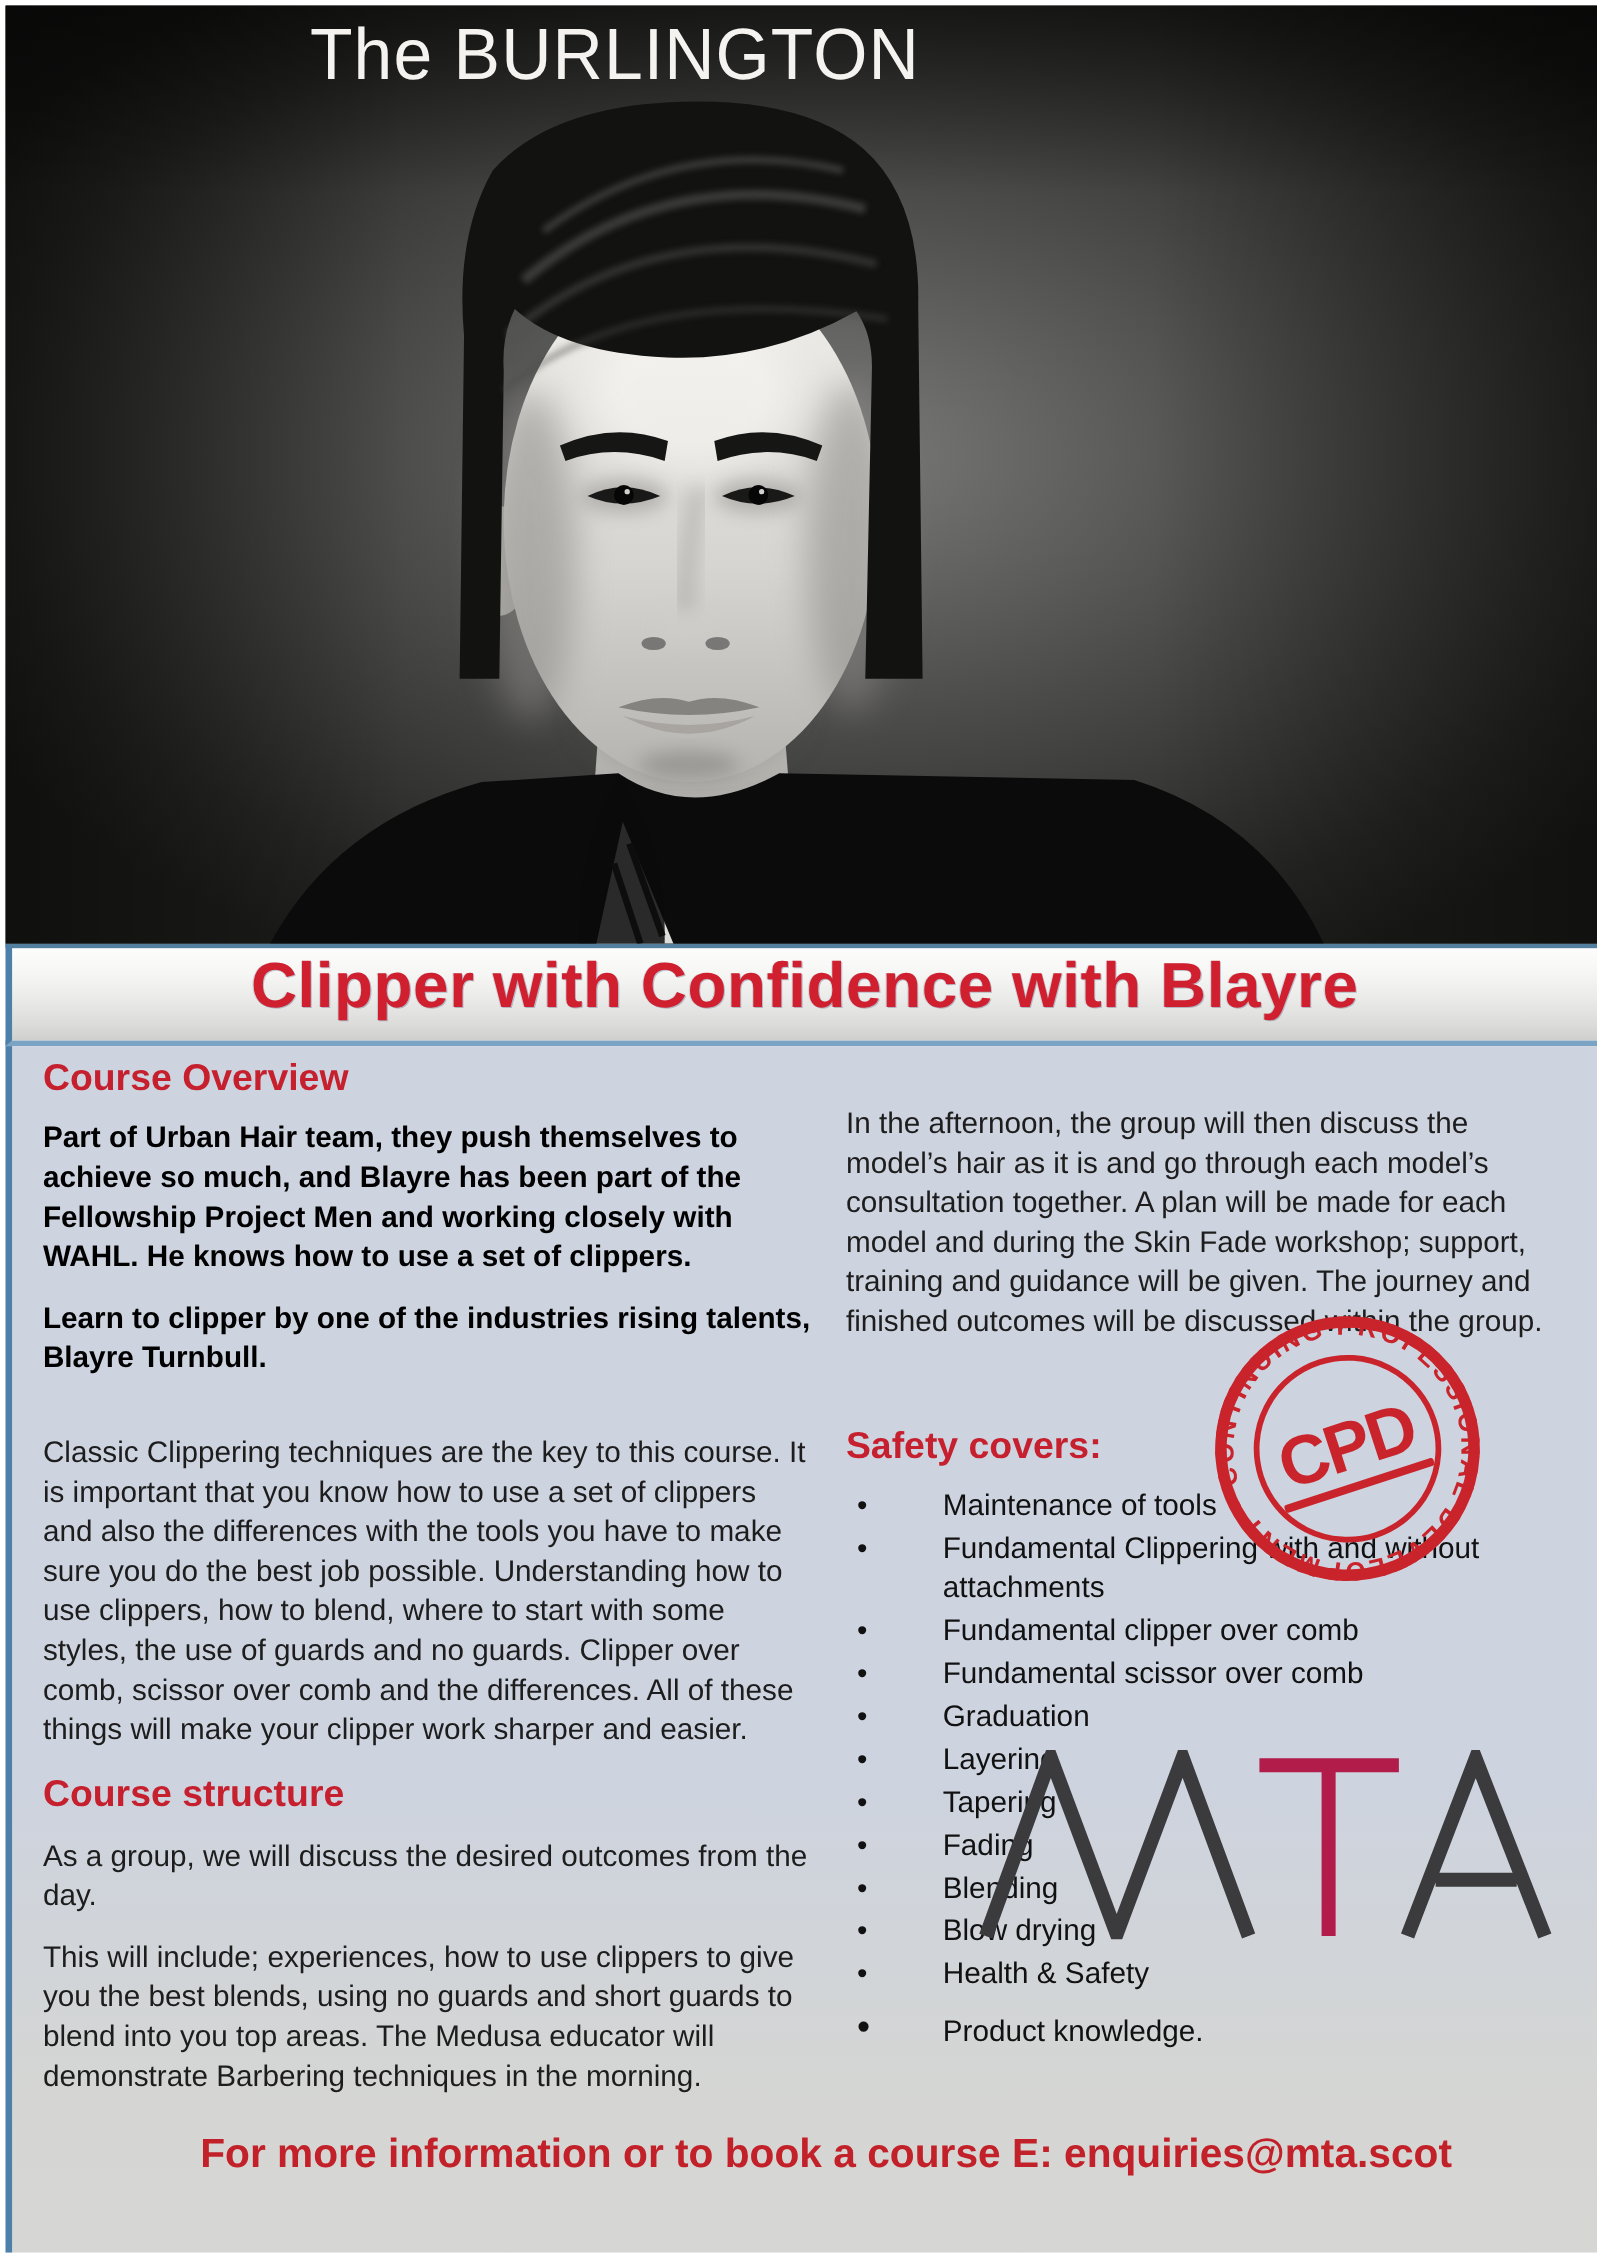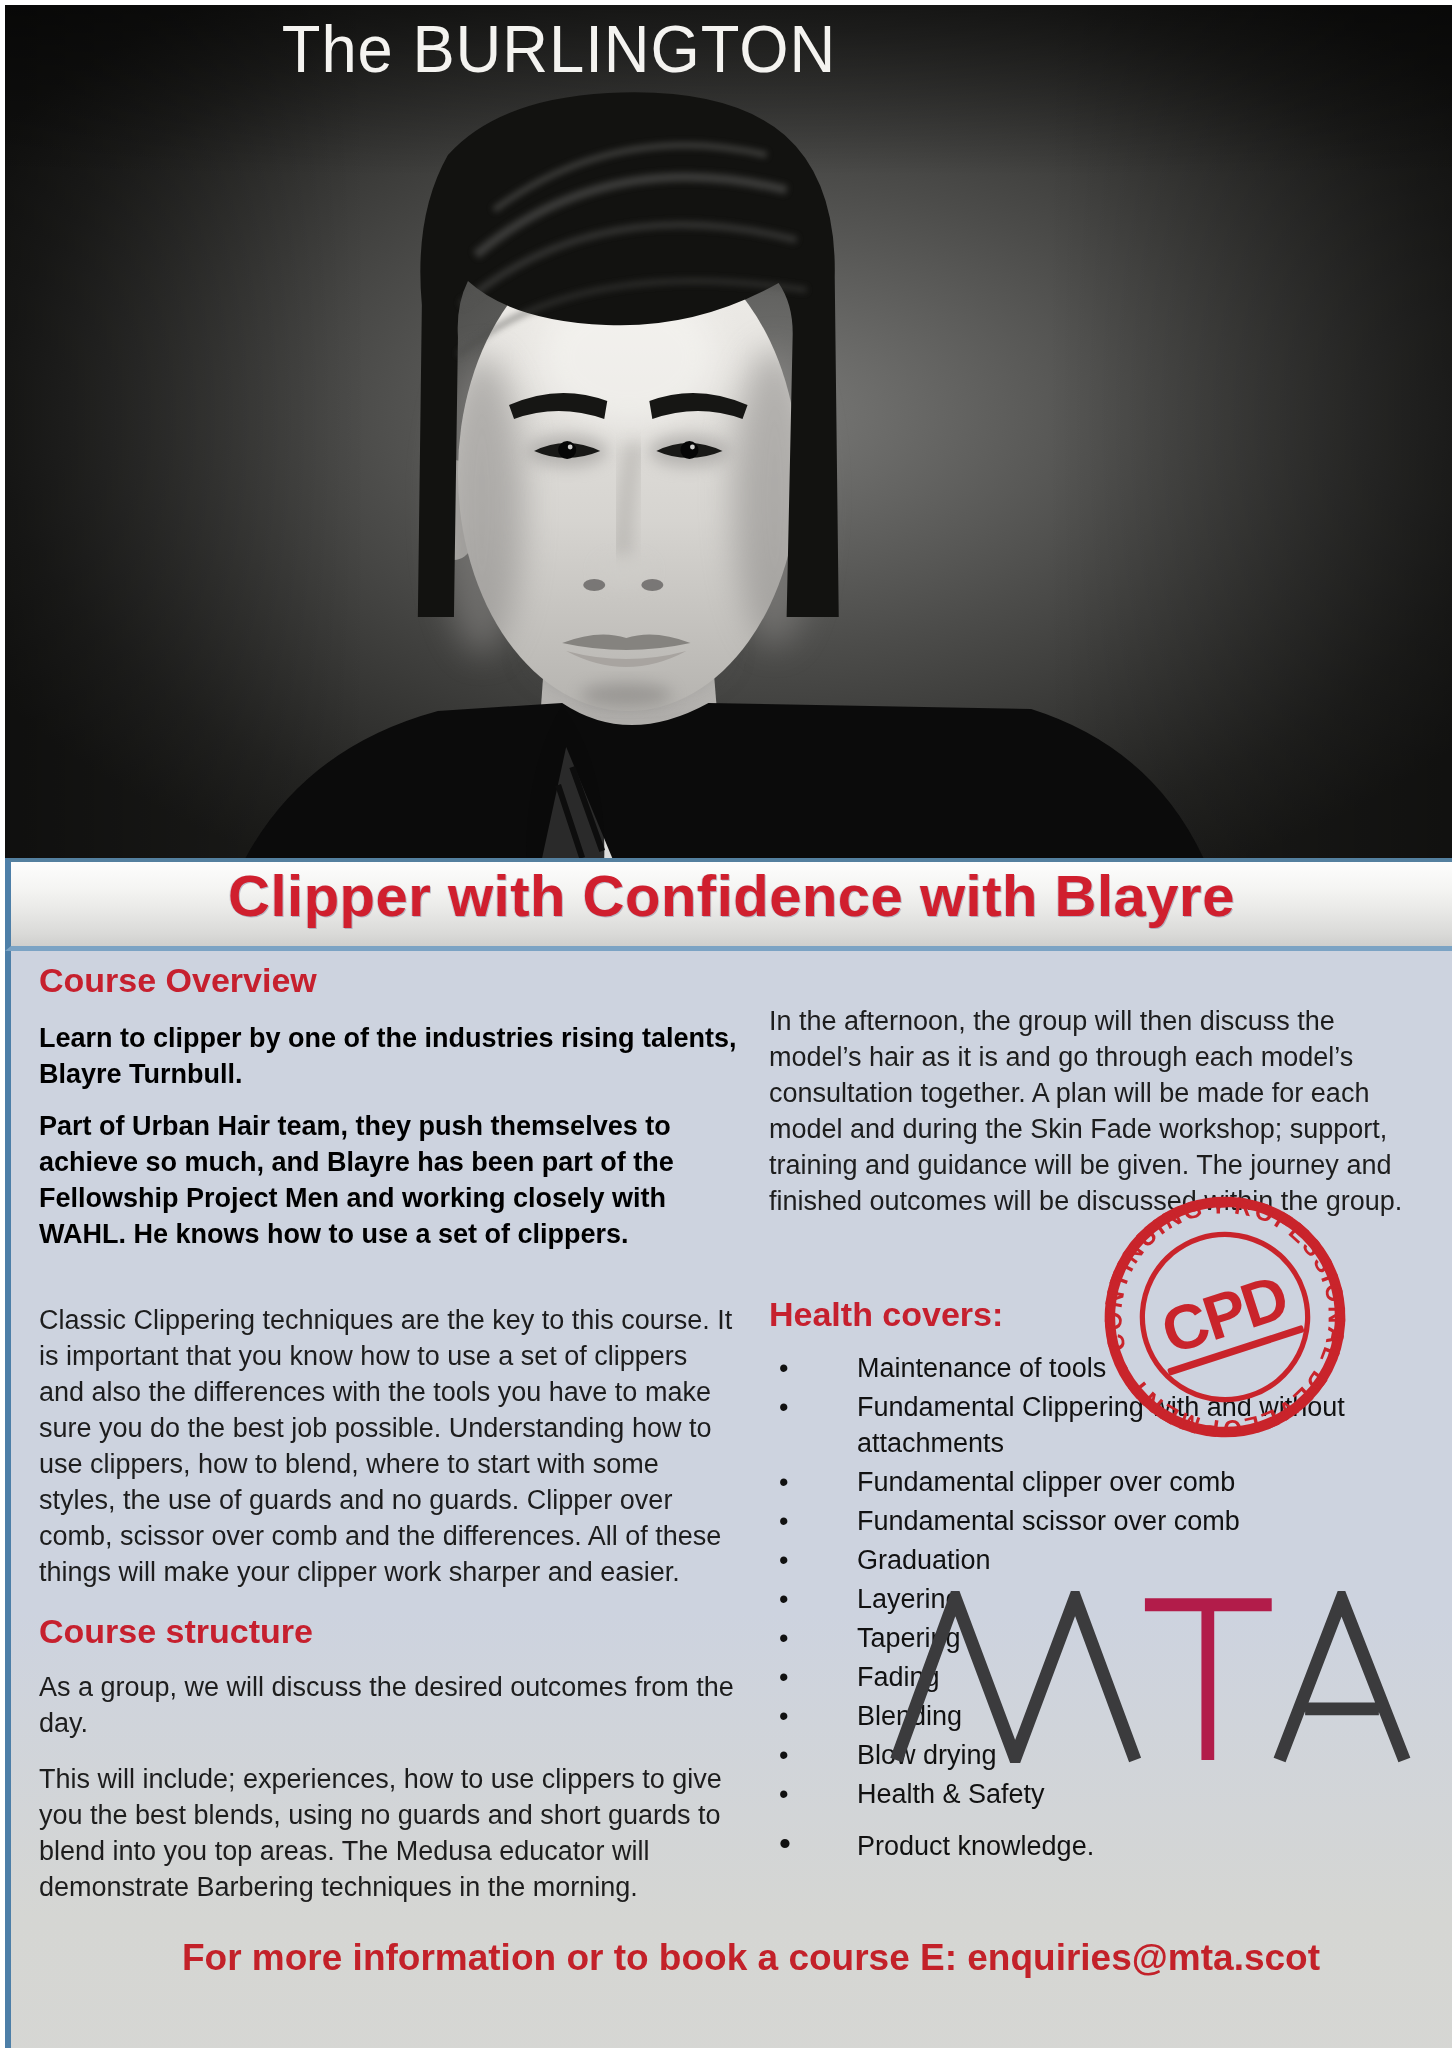--- a/index.html
+++ b/index.html
@@ -147,31 +147,31 @@
   </div>
 
   <div class="banner">
     <div class="banner-text">Clipper with Confidence with Blayre</div>
   </div>
 
   <div class="content">
 
     <div class="col-left">
       <h2 class="h-red">Course Overview</h2>
+      <p class="p-bold mt16">Part of Urban Hair team, they push themselves to achieve so much, and Blayre has been part of the Fellowship Project Men and working closely with WAHL. He knows how to use a set of clippers.</p>
       <p class="p-bold mt20">Learn to clipper by one of the industries rising talents, Blayre Turnbull.</p>
-      <p class="p-bold mt16">Part of Urban Hair team, they push themselves to achieve so much, and Blayre has been part of the Fellowship Project Men and working closely with WAHL. He knows how to use a set of clippers.</p>
       <p class="p-reg mt50">Classic Clippering techniques are the key to this course. It is important that you know how to use a set of clippers and also the differences with the tools you have to make sure you do the best job possible. Understanding how to use clippers, how to blend, where to start with some styles, the use of guards and no guards. Clipper over comb, scissor over comb and the differences. All of these things will make your clipper work sharper and easier.</p>
       <h2 class="h-red mt22">Course structure</h2>
       <p class="p-reg mt18">As a group, we will discuss the desired outcomes from the day.</p>
       <p class="p-reg mt20">This will include; experiences, how to use clippers to give you the best blends, using no guards and short guards to blend into you top areas. The Medusa educator will demonstrate Barbering techniques in the morning.</p>
     </div>
 
     <div class="col-right">
       <p class="p-reg afternoon">In the afternoon, the group will then discuss the model’s hair as it is and go through each model’s consultation together. A plan will be made for each model and during the Skin Fade workshop; support, training and guidance will be given. The journey and finished outcomes will be discussed within the group.</p>
-      <h2 class="h-red covers-head">Health covers:</h2>
+      <h2 class="h-red covers-head">Safety covers:</h2>
       <ul class="covers">
           <li>Maintenance of tools</li>
           <li>Fundamental Clippering with and without attachments</li>
           <li>Fundamental clipper over comb</li>
           <li>Fundamental scissor over comb</li>
           <li>Graduation</li>
           <li>Layering</li>
           <li>Tapering</li>
           <li>Fading</li>
           <li>Blending</li>

